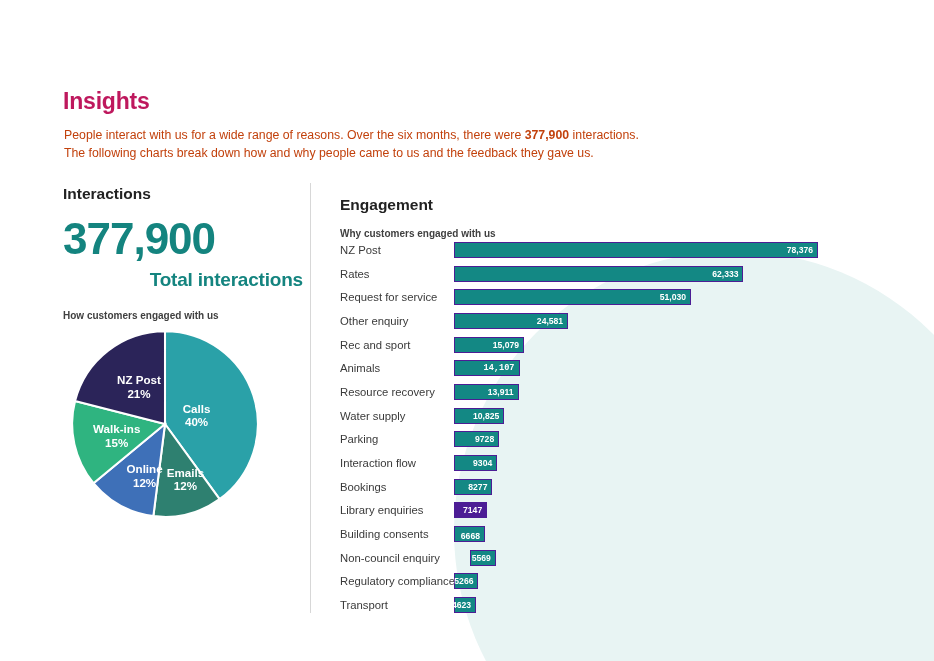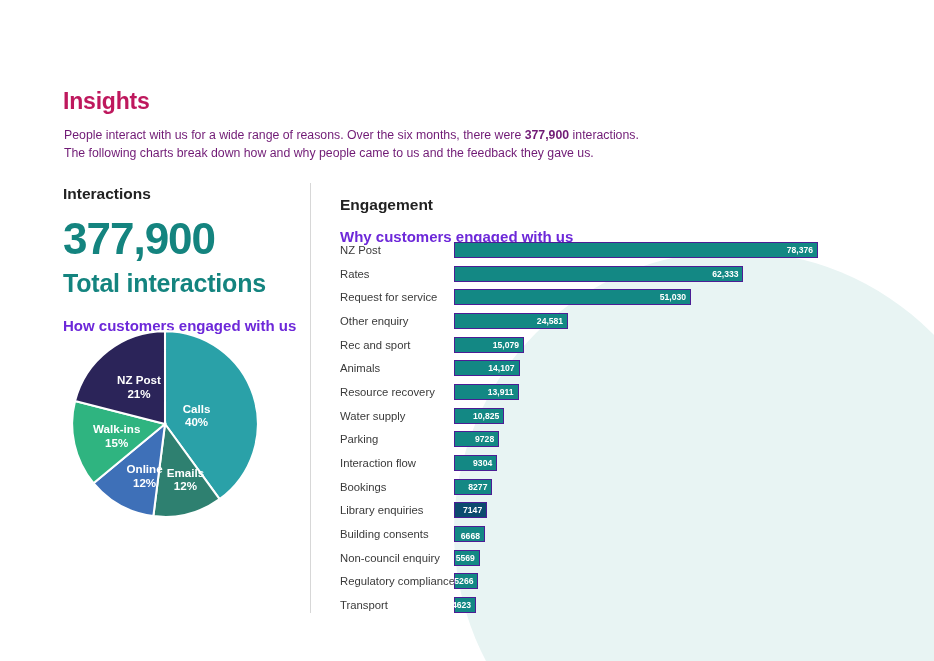--- a/index.html
+++ b/index.html
@@ -47,21 +47,21 @@
     font-weight: bold;
     color: #be185d;
     letter-spacing: -0.2px;
   }
   .intro {
     position: absolute;
     left: 64px;
     top: 126px;
     font-size: 12.3px;
     line-height: 18px;
-    color: #701a75;
+    color: #c2410c;
     width: 640px;
   }
   .intro b { font-weight: bold; }
 
   
   .divider {
     position: absolute;
     left: 310px;
     top: 183px;
     width: 1px;
@@ -85,30 +85,31 @@
   }
   .bignum {
     font-size: 44px;
     font-weight: bold;
     color: #14847f;
     line-height: 1;
     letter-spacing: -1px;
     margin: 0;
   }
   .bignum-sub {
-    font-size: 25px;
+    font-size: 19px;
     font-weight: bold;
     color: #14847f;
     margin: 8px 0 0 0;
     letter-spacing: -0.2px;
+    text-align: right;
   }
   .sub-head {
-    font-size: 15px;
-    font-weight: bold;
-    color: #6d28d9;
+    font-size: 10px;
+    font-weight: bold;
+    color: #404040;
     margin: 19px 0 0 0;
   }
   .pie-wrap {
     position: absolute;
     left: 61px;
     top: 320px;
     width: 208px;
     height: 208px;
   }
   .pie-wrap svg { display: block; }
@@ -259,21 +260,21 @@
           <div class="bar-label">Rec and sport</div>
           <div class="bar-track">
             <div class="bar-fill" style="width: 70.0311px; background: rgb(19, 136, 132);">
               <span class="bar-value">15,079</span>
             </div>
           </div>
         </div>
         <div class="bar-row">
           <div class="bar-label">Animals</div>
           <div class="bar-track">
-            <div class="bar-fill" style="width: 65.5168px; background: rgb(19, 136, 132);">
+            <div class="bar-fill" style="width: 65.5168px; background: rgb(19, 136, 132); font-family: Liberation Mono, monospace;">
               <span class="bar-value">14,107</span>
             </div>
           </div>
         </div>
         <div class="bar-row">
           <div class="bar-label">Resource recovery</div>
           <div class="bar-track">
             <div class="bar-fill" style="width: 64.6066px; background: rgb(19, 136, 132);">
               <span class="bar-value">13,911</span>
             </div>
@@ -307,37 +308,37 @@
           <div class="bar-label">Bookings</div>
           <div class="bar-track">
             <div class="bar-fill" style="width: 38.4407px; background: rgb(19, 136, 132);">
               <span class="bar-value">8277</span>
             </div>
           </div>
         </div>
         <div class="bar-row">
           <div class="bar-label">Library enquiries</div>
           <div class="bar-track">
-            <div class="bar-fill" style="width: 33.1927px; background: #0c4a6e;">
+            <div class="bar-fill" style="width: 33.1927px; background: #4c1d95;">
               <span class="bar-value">7147</span>
             </div>
           </div>
         </div>
         <div class="bar-row">
           <div class="bar-label">Building consents</div>
           <div class="bar-track">
             <div class="bar-fill" style="width: 30.9681px; background: rgb(19, 136, 132); align-items: flex-end;">
               <span class="bar-value">6668</span>
             </div>
           </div>
         </div>
         <div class="bar-row">
           <div class="bar-label">Non-council enquiry</div>
           <div class="bar-track">
-            <div class="bar-fill" style="width: 25.864px; background: rgb(19, 136, 132);">
+            <div class="bar-fill" style="width: 25.864px; background: rgb(19, 136, 132); margin-left: 16px;">
               <span class="bar-value">5569</span>
             </div>
           </div>
         </div>
         <div class="bar-row">
           <div class="bar-label">Regulatory compliance</div>
           <div class="bar-track">
             <div class="bar-fill" style="width: 24.4568px; background: rgb(19, 136, 132);">
               <span class="bar-value">5266</span>
             </div>

